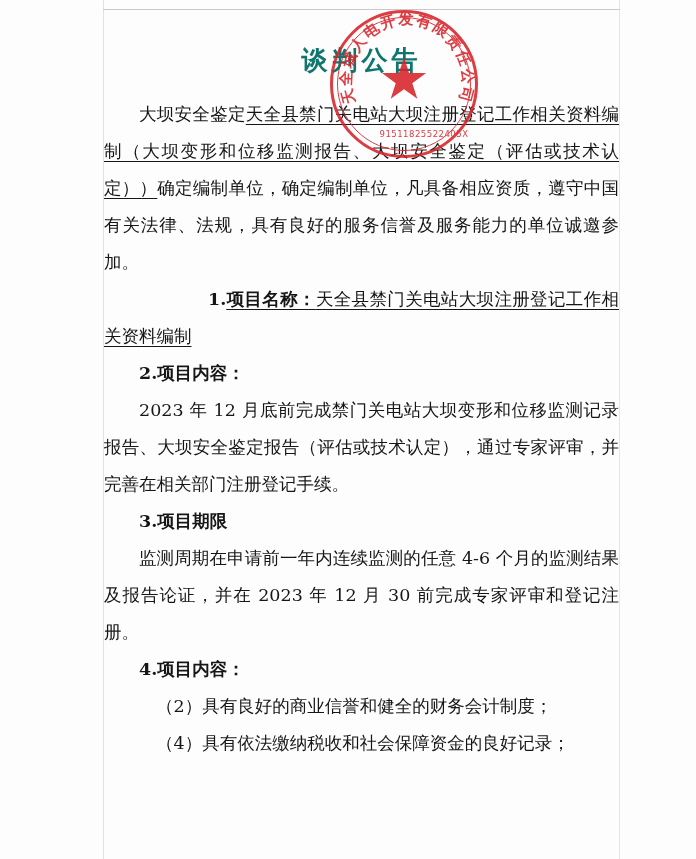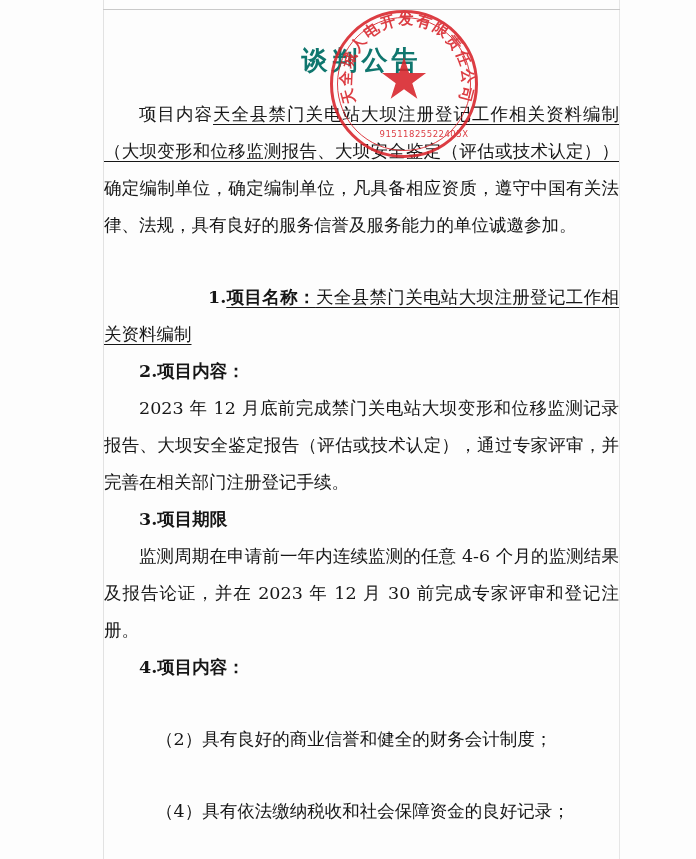--- a/index.html
+++ b/index.html
@@ -70,21 +70,20 @@
     margin: 0;
     text-align: justify;
     text-justify: inter-ideograph;
     color: #161616;
   }
   p.indent {
     text-indent: 35px;
   }
   p.indent2 {
     text-indent: 52px;
-    margin-top: 35px;
   }
   .u {
     text-decoration: underline;
     text-underline-offset: 4px;
   }
   .b {
     font-weight: bold;
   }
   .list-num {
     display: inline-block;
@@ -156,21 +155,21 @@
 
   <div class="margin-rule-left"></div>
   <div class="margin-rule-right"></div>
   <div class="top-rule"></div>
 
   <div class="content">
 
     <h1 class="doc-title">谈判公告</h1>
 
     <p class="para indent">
-      <span>项目内容</span><span class="u">天全县禁门关电站大坝注册登记工作相关资料编制（大坝变形和位移监测报告、大坝安全鉴定（评估或技术认定））</span><span>确定编制单位，确定编制单位，凡具备相应资质，遵守中国有关法律、法规，具有良好的服务信誉及服务能力的单位诚邀参加。</span>
+      <span>大坝安全鉴定</span><span class="u">天全县禁门关电站大坝注册登记工作相关资料编制（大坝变形和位移监测报告、大坝安全鉴定（评估或技术认定））</span><span>确定编制单位，确定编制单位，凡具备相应资质，遵守中国有关法律、法规，具有良好的服务信誉及服务能力的单位诚邀参加。</span>
     </p>
 
     <p class="para indent2">
       <span class="b list-num">1.</span><span class="b u">项目名称：</span><span class="u">天全县禁门关电站大坝注册登记工作相关资料编制</span>
     </p>
 
     <p class="para indent">
       <span class="b">2.</span><span class="b">项目内容：</span>
     </p>
     <p class="para indent">2023 年 12 月底前完成禁门关电站大坝变形和位移监测记录报告、大坝安全鉴定报告（评估或技术认定），通过专家评审，并完善在相关部门注册登记手续。</p>

